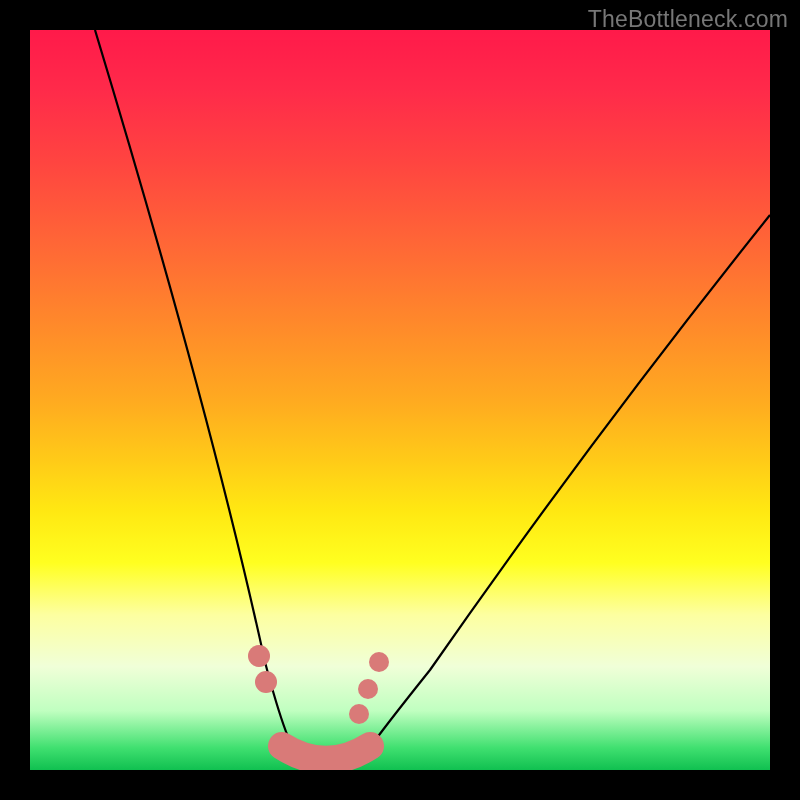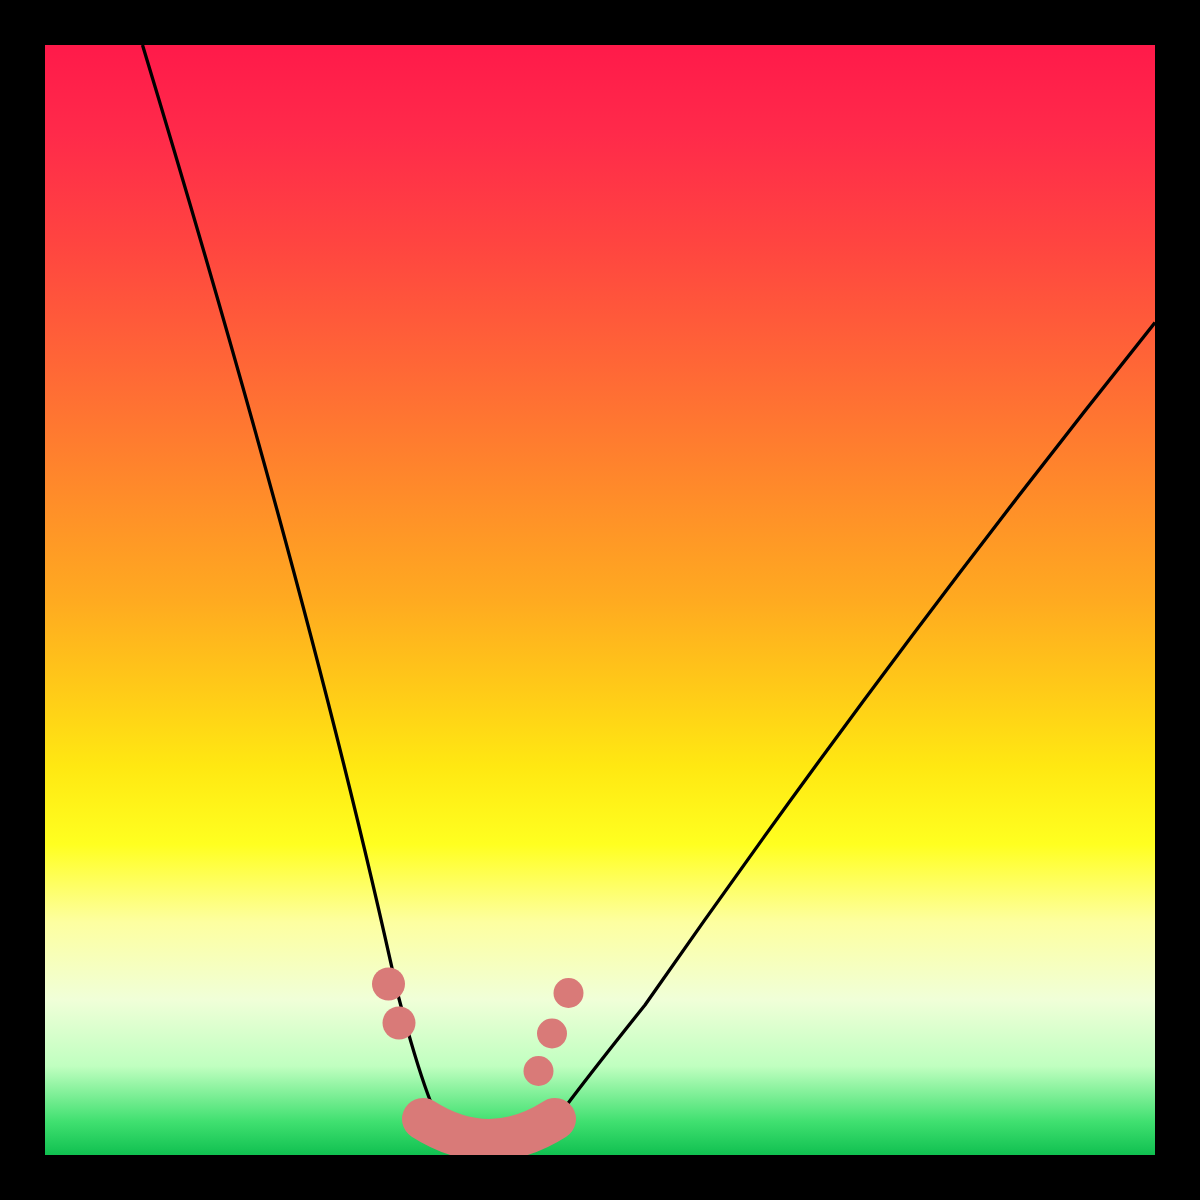--- a/index.html
+++ b/index.html
@@ -54,20 +54,21 @@
     left: 0;
     top: 0;
     width: 740px;
     height: 740px;
   }
 </style>
 </head>
 <body>
 
 <div class="container">
+  <div class="watermark">TheBottleneck.com</div>
   <div class="plot-area">
     <svg class="curves" viewBox="0 0 740 740" preserveAspectRatio="none">
       <path d="M 65 0
                Q 180 380 235 632
                Q 258 720 272 732" fill="none" stroke="#000" stroke-width="2.2"></path>
       <path d="M 740 185
                Q 560 410 400 640
                Q 340 715 330 732" fill="none" stroke="#000" stroke-width="2.2"></path>
 
       <path d="M 252 716

